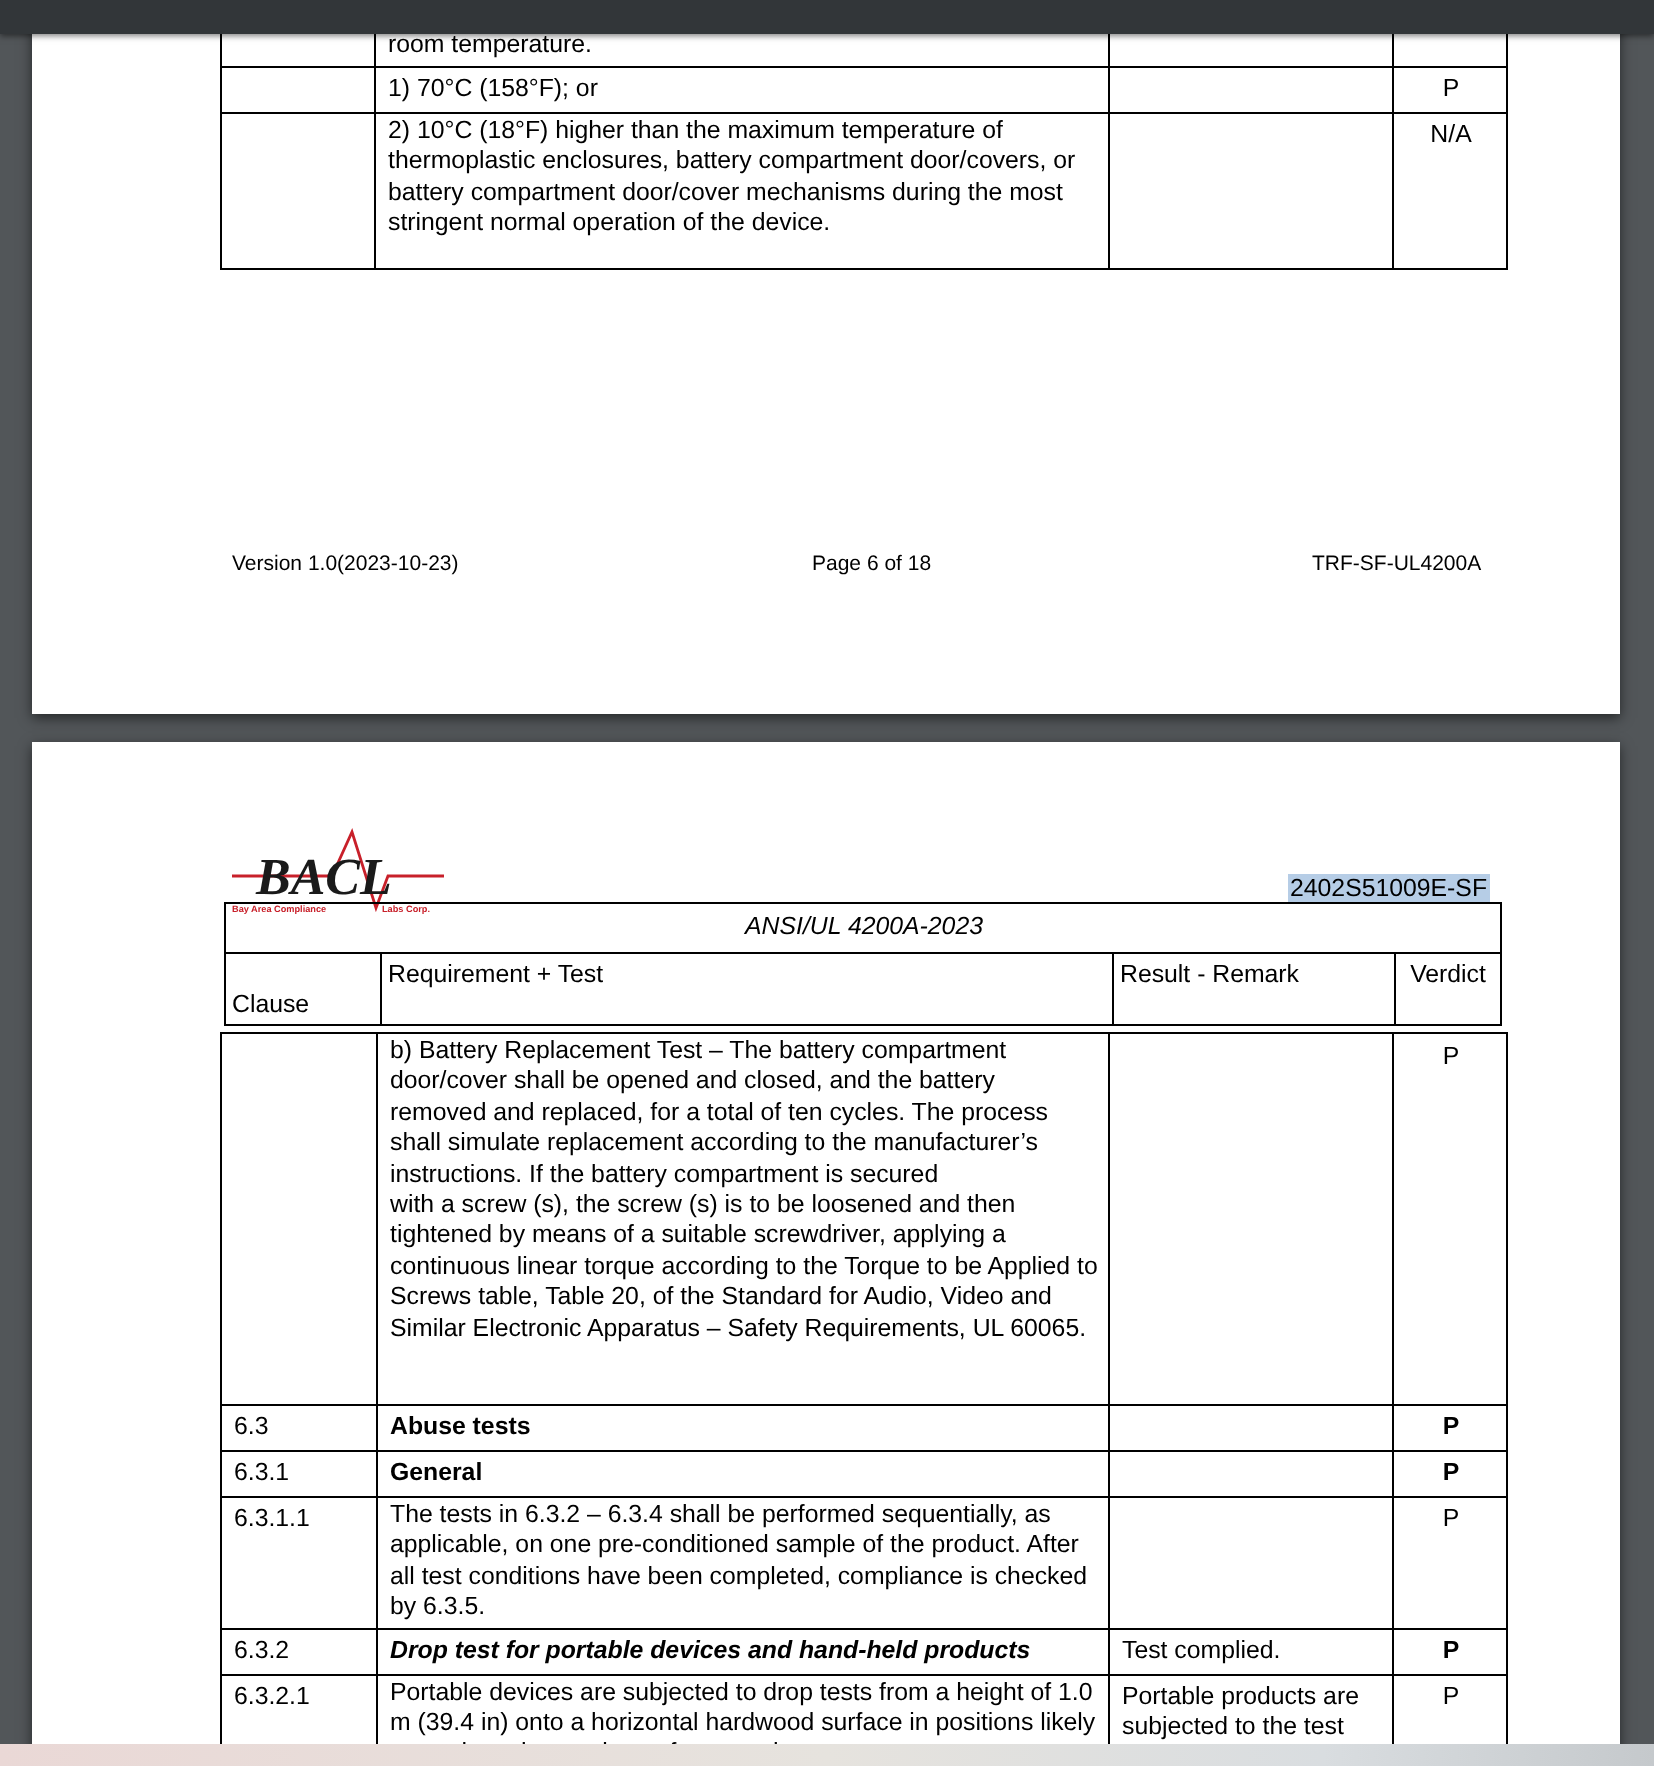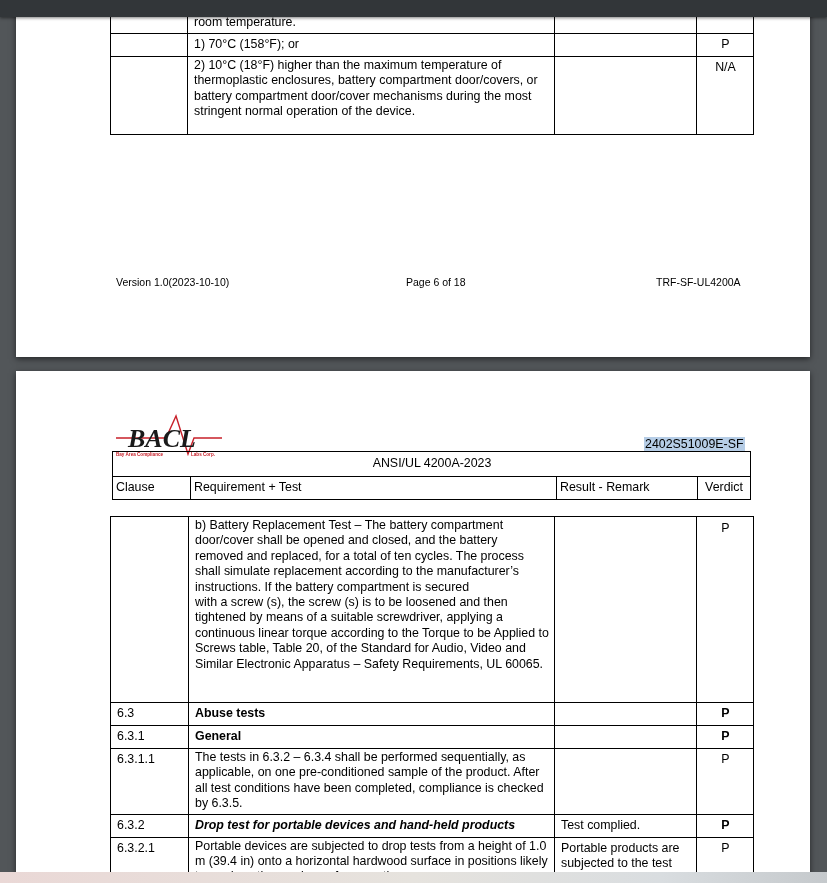--- a/index.html
+++ b/index.html
@@ -45,21 +45,21 @@
     </tr>
     <tr style="height:78px;">
       <td></td>
       <td>2) 10°C (18°F) higher than the maximum temperature of thermoplastic enclosures, battery compartment door/covers, or battery compartment door/cover mechanisms during the most stringent normal operation of the device.</td>
       <td></td>
       <td class="verdict" style="padding-top:3px;">N/A</td>
     </tr>
   </tbody>
     </table>
 
-  <div class="footer" style="left:100px;">Version 1.0(2023-10-10)</div>
+  <div class="footer" style="left:100px;">Version 1.0(2023-10-23)</div>
   <div class="footer" style="left:390px;">Page 6 of 18</div>
   <div class="footer" style="left:640px;text-align:center;">TRF-SF-UL4200A</div>
 </div>
 
 <div class="page" id="page7">
   <div class="logo">
     <svg width="110" height="50" viewBox="0 0 110 50">
       <polyline points="2,28 52,28 62,6 74,44 80,28 108,28" fill="none" stroke="#c8202a" stroke-width="1.4"></polyline>
       <text x="14" y="37" font-family="Liberation Serif, serif" font-style="italic" font-weight="bold" font-size="26" fill="#1a1a1a">BACL</text>
       <text x="2" y="46" font-family="Liberation Sans, sans-serif" font-weight="bold" font-size="4.6" fill="#c8202a">Bay Area Compliance</text>
@@ -70,25 +70,25 @@
   <div class="report-no">2402S51009E-SF</div>
 
   <table class="grid" style="left:96px;top:80px;width:638px;">
     <colgroup>
         <col style="width:78px">
         <col style="width:366px">
         <col style="width:141px">
         <col style="width:53px">
       </colgroup>
     <tbody>
-        <tr style="height:25px;">
+        <tr style="height:25px;font-style:italic;">
       <td colspan="4" style="text-align:center;padding-top:4px;">ANSI/UL 4200A-2023</td>
     </tr>
     <tr style="height:23px;">
-      <td style="padding-left:3px;padding-top:3px;">Clause</td>
+      <td style="padding-left:3px;padding-top:18px;">Clause</td>
       <td style="padding-left:3px;padding-top:3px;">Requirement + Test</td>
       <td style="padding-left:3px;padding-top:3px;">Result - Remark</td>
       <td style="text-align:center;padding:3px 0 0 0;">Verdict</td>
     </tr>
   </tbody>
     </table>
 
   <table class="grid" style="left:94px;top:145px;width:643px;">
     <colgroup>
         <col style="width:78px">

